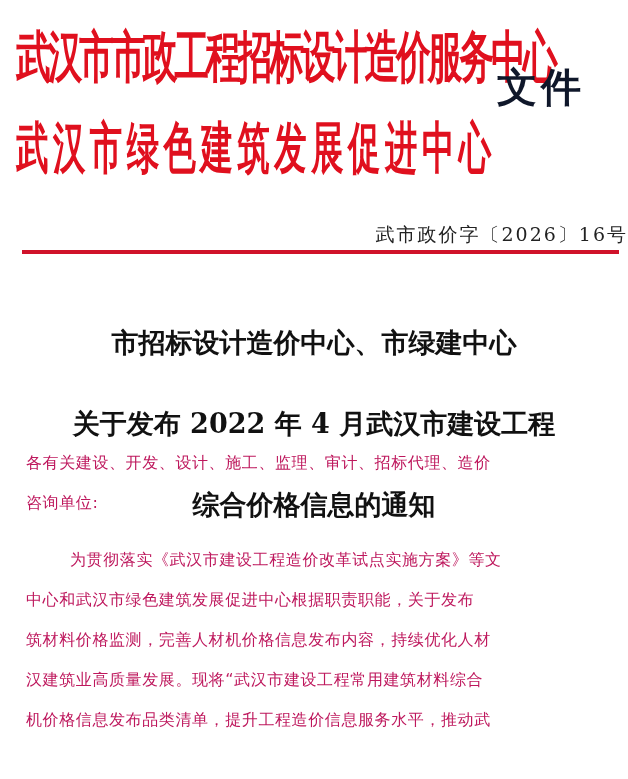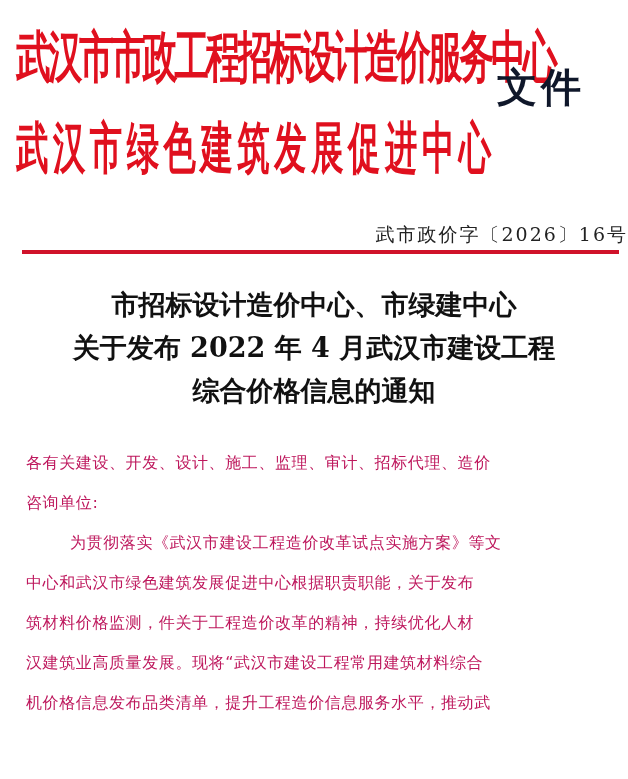--- a/index.html
+++ b/index.html
@@ -81,38 +81,40 @@
       text-align: center;
       font-family: "DejaVu Serif", "Liberation Serif", serif;
       font-weight: bold;
       font-size: 27px;
       line-height: 43px;
       color: #111;
     }
     .title-line {
       display: block;
       white-space: nowrap;
+      margin-top: 38px;
     }
     .body-text {
       position: absolute;
       left: 26px;
       width: 586px;
       top: 443px;
       font-family: "DejaVu Sans", "Liberation Sans", sans-serif;
       font-size: 16px;
       line-height: 40px;
       color: #be185d;
     }
     .body-line {
       display: block;
       white-space: nowrap;
       letter-spacing: 0.6px;
     }
     .indent {
       padding-left: 44px;
+      margin-top: 17px;
     }
   </style>
 </head>
 <body>
 
 <div class="header">
   <div class="org-line org-line-1">武汉市市政工程招标设计造价服务中心</div>
   <div class="org-line org-line-2">武汉市绿色建筑发展促进中心</div>
   <div class="doc-type">文件</div>
 </div>
@@ -125,16 +127,16 @@
   <span class="title-line">市招标设计造价中心、市绿建中心</span>
   <span class="title-line">关于发布 2022 年 4 月武汉市建设工程</span>
   <span class="title-line">综合价格信息的通知</span>
 </div>
 
 <div class="body-text">
   <span class="body-line">各有关建设、开发、设计、施工、监理、审计、招标代理、造价</span>
   <span class="body-line">咨询单位:</span>
   <span class="body-line indent">为贯彻落实《武汉市建设工程造价改革试点实施方案》等文</span>
   <span class="body-line">中心和武汉市绿色建筑发展促进中心根据职责职能，关于发布</span>
-  <span class="body-line">筑材料价格监测，件关于工程造价改革的精神，持续优化人材</span>
+  <span class="body-line">筑材料价格监测，完善人材机价格信息发布内容，持续优化人材</span>
   <span class="body-line">汉建筑业高质量发展。现将“武汉市建设工程常用建筑材料综合</span>
   <span class="body-line">机价格信息发布品类清单，提升工程造价信息服务水平，推动武</span>
 </div>
 
 </body></html>

